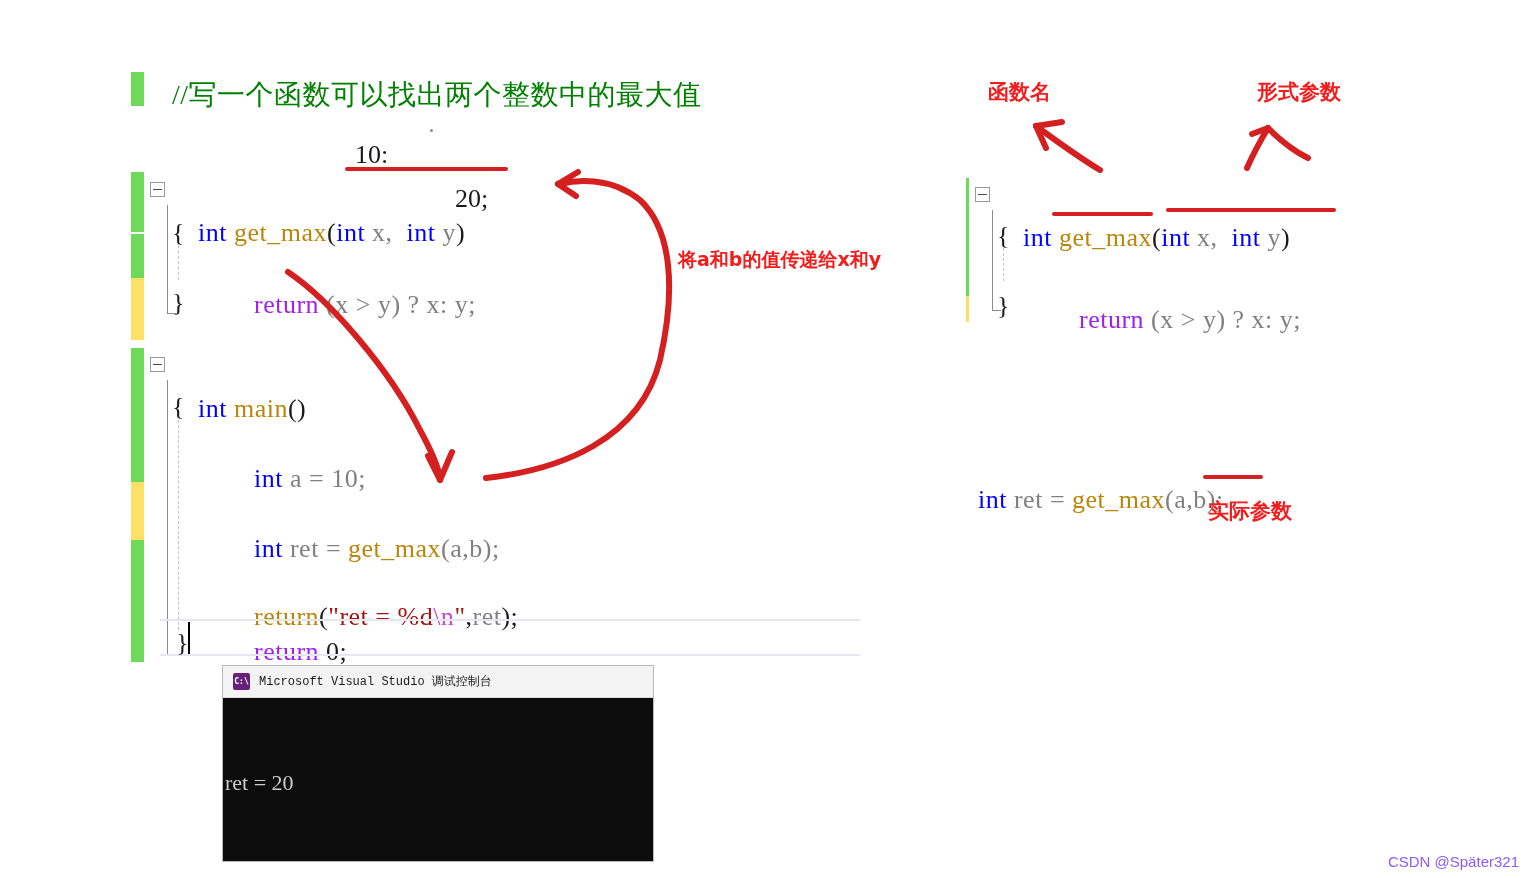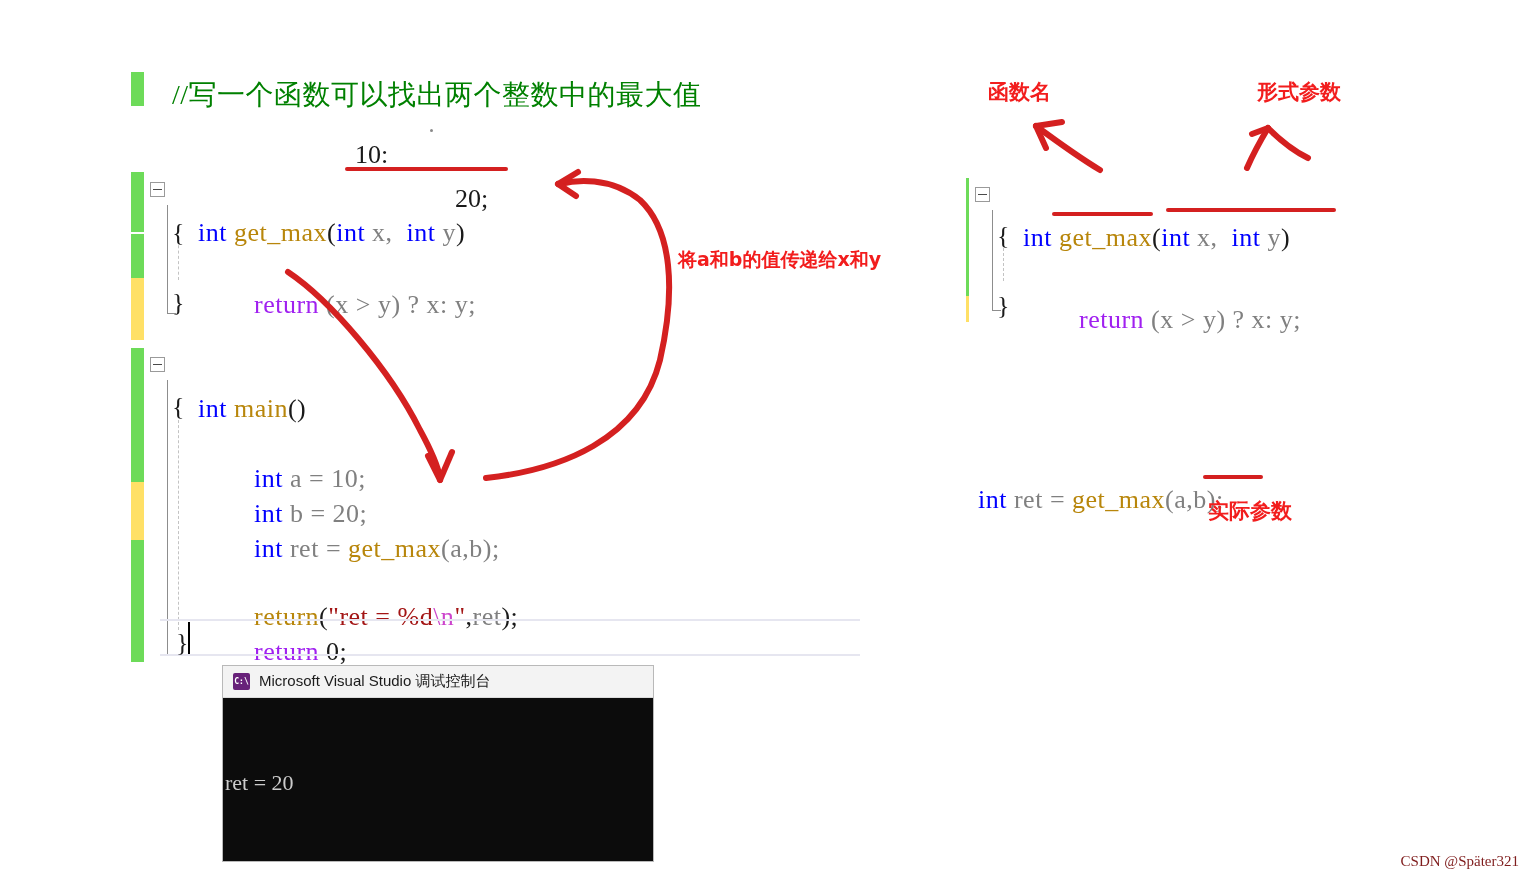--- a/index.html
+++ b/index.html
@@ -88,37 +88,37 @@
     border-bottom:1px solid #dcdcdc;
   }
   .console-icon{
     width:17px;height:17px;margin-left:10px;margin-right:9px;
     background:#68217a;border-radius:2px;
     color:#ffffff;font-family:"DejaVu Sans Mono", monospace;
     font-size:8px;line-height:17px;text-align:center;font-weight:bold;
     flex:0 0 auto;
   }
   .console-title-text{
-    font-family:Liberation Sans, sans-serif;
-    font-size:15px;color:#1b1b1b;white-space:nowrap;
+    font-family:Liberation Mono, monospace;
+    font-size:12px;color:#1b1b1b;white-space:nowrap;
   }
   .console-body{
     padding:10px 0 0 2px;
     color:#cccccc;
     font-family:"Liberation Serif", serif;
     font-size:22px;line-height:30px;white-space:pre;
     overflow:hidden;
   }
   .console-gap{height:22px;}
 
   
   .watermark{
     position:absolute;right:12px;bottom:8px;
-    font-family:Liberation Serif, serif;
-    font-size:15px;color:#7f1d1d;white-space:nowrap;
+    font-family:Liberation Sans, sans-serif;
+    font-size:15px;color:#8b5cf6;white-space:nowrap;
   }
   svg.overlay{position:absolute;left:0;top:0;pointer-events:none;}
 </style>
 </head>
 <body>
 
 <div class="stage">
 
   <div class="bar g" style="top:72px;height:34px;"></div>
 
@@ -163,23 +163,20 @@
   <div class="abs code" style="left:170px;top:352px;">
     <span class="kw">int</span><span class="fn"> main</span><span class="plain">()</span>
   </div>
 
   <div class="abs code plain" style="left:172px;top:388px;">{</div>
 
   <div class="abs code" style="left:226px;top:422px;">
     <span class="kw">int</span><span class="ident"> a = 10;</span>
   </div>
 
-  <div class="abs code" style="left:226px;top:457px;">
-    <span class="kw">int</span><span class="ident"> b = 20;</span>
-  </div>
 
   <div class="abs code" style="left:226px;top:492px;">
     <span class="kw">int</span><span class="ident"> ret = </span><span class="fn">get_max</span><span class="ident">(a,b);</span>
   </div>
 
   <div class="abs code" style="left:226px;top:560px;">
     <span class="fn">return</span><span class="plain">(</span><span class="str">"</span><span class="str">ret = %d</span><span class="esc">\n</span><span class="str">"</span><span class="plain">,</span><span class="ident">ret</span><span class="plain">);</span>
   </div>
 
   <div class="abs code" style="left:226px;top:595px;">

